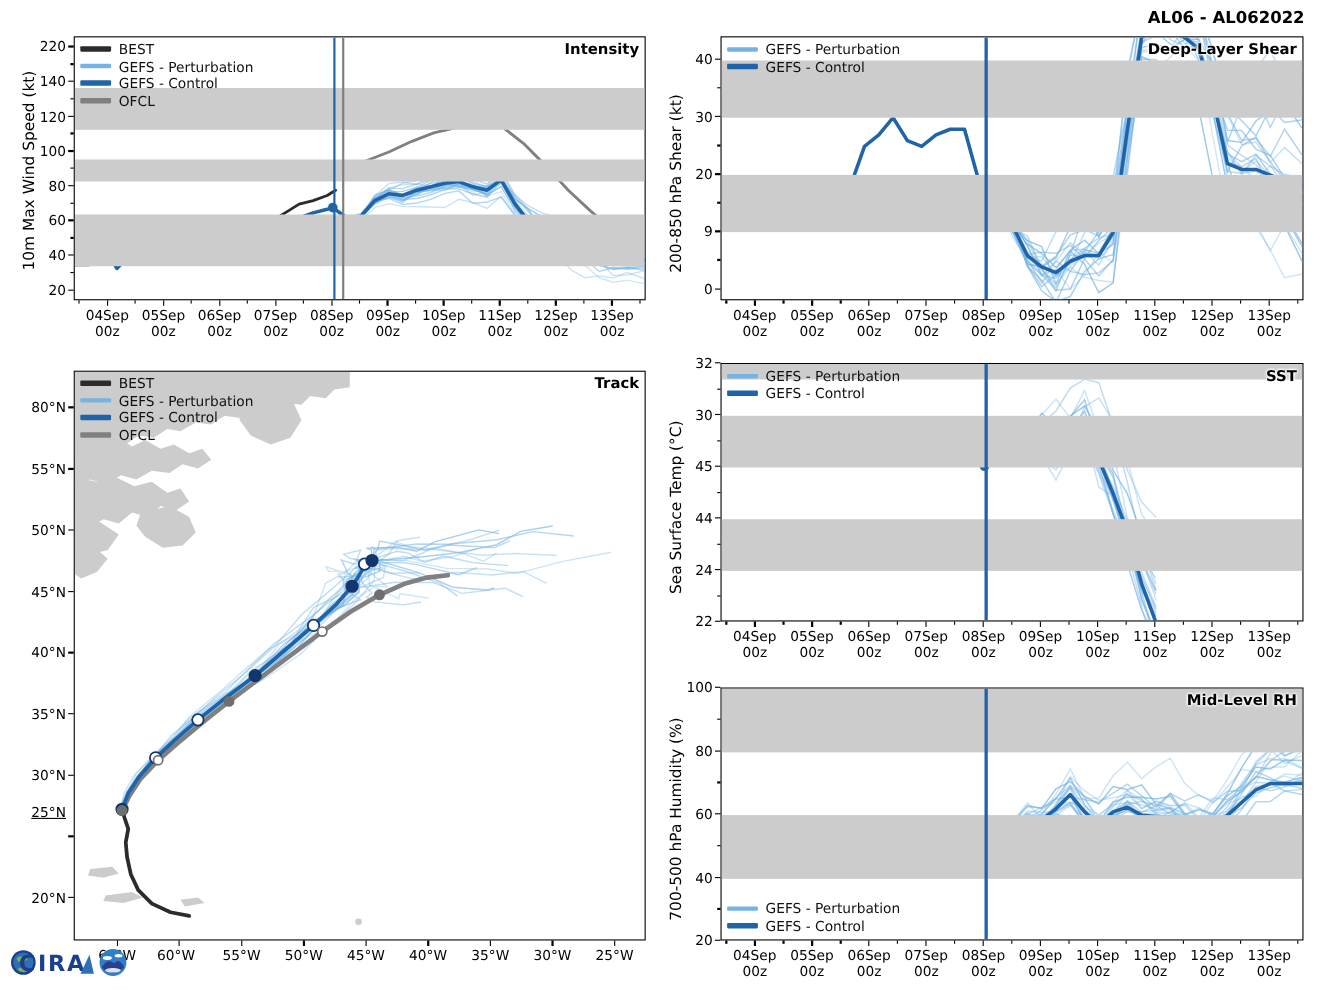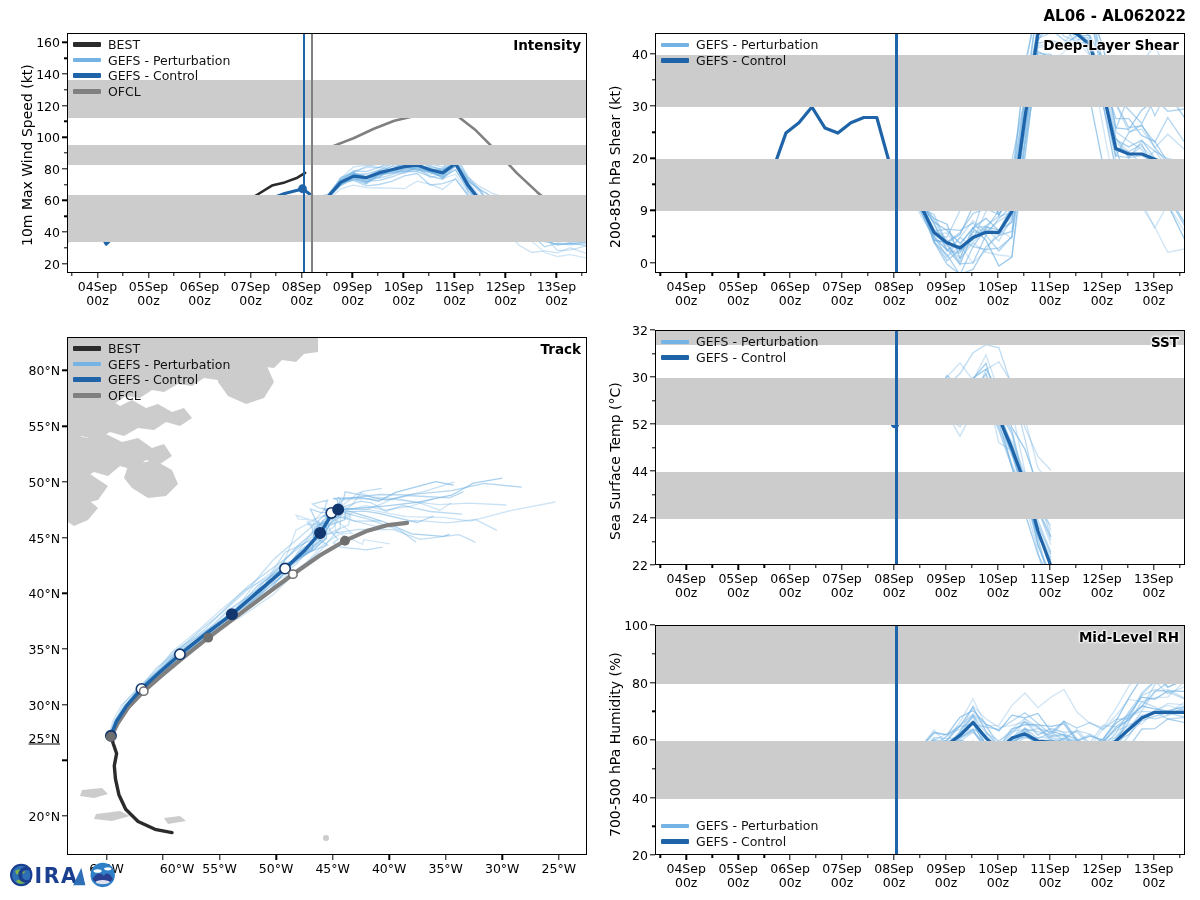--- a/index.html
+++ b/index.html
@@ -148,21 +148,21 @@
         <div class="ytick" style="top: 167.368px;">60</div>
         <div class="ytickmark" style="top: 167.368px;"></div>
         <div class="ytick" style="top: 135.789px;">80</div>
         <div class="ytickmark" style="top: 135.789px;"></div>
         <div class="ytick" style="top: 104.211px;">100</div>
         <div class="ytickmark" style="top: 104.211px;"></div>
         <div class="ytick" style="top: 72.6316px;">120</div>
         <div class="ytickmark" style="top: 72.6316px;"></div>
         <div class="ytick" style="top: 41.0526px;">140</div>
         <div class="ytickmark" style="top: 41.0526px;"></div>
-        <div class="ytick" style="top: 9.47368px;">160</div>
+        <div class="ytick" style="top: 9.47368px;">220</div>
         <div class="ytickmark" style="top: 9.47368px;"></div>
         <div class="ytickmark minor" style="top: 214.737px;"></div>
         <div class="ytickmark minor" style="top: 183.158px;"></div>
         <div class="ytickmark minor" style="top: 151.579px;"></div>
         <div class="ytickmark minor" style="top: 120px;"></div>
         <div class="ytickmark minor" style="top: 88.4211px;"></div>
         <div class="ytickmark minor" style="top: 56.8421px;"></div>
         <div class="ytickmark minor" style="top: 25.2632px;"></div>
       </div>
     <div class="xaxis">
@@ -300,21 +300,21 @@
         <div class="ytick" style="top: 144.817px;">50°N</div>
         <div class="ytickmark" style="top: 144.817px;"></div>
         <div class="ytick" style="top: 89.1183px;">55°N</div>
         <div class="ytickmark" style="top: 89.1183px;"></div>
         <div class="ytick" style="top: 33.4194px;">80°N</div>
         <div class="ytickmark" style="top: 33.4194px;"></div>
       </div>
     <div class="xaxis">
         <div class="xtick" style="left: 39.5652px;">65°W</div>
         <div class="xtickmark" style="left: 39.5652px;"></div>
-        <div class="xtick" style="left: 110px;">60°W</div>
+        <div class="xtick" style="left: 93px;">60°W</div>
         <div class="xtickmark" style="left: 96.087px;"></div>
         <div class="xtick" style="left: 152.609px;">55°W</div>
         <div class="xtickmark" style="left: 152.609px;"></div>
         <div class="xtick" style="left: 209.13px;">50°W</div>
         <div class="xtickmark" style="left: 209.13px;"></div>
         <div class="xtick" style="left: 265.652px;">45°W</div>
         <div class="xtickmark" style="left: 265.652px;"></div>
         <div class="xtick" style="left: 322.174px;">40°W</div>
         <div class="xtickmark" style="left: 322.174px;"></div>
         <div class="xtick" style="left: 378.696px;">35°W</div>
@@ -465,21 +465,21 @@
         <span class="ltext">GEFS - Control</span>
       </div>
     </div>
     <div class="yaxis">
         <div class="ytick" style="top: 235px;">22</div>
         <div class="ytickmark" style="top: 235px;"></div>
         <div class="ytick" style="top: 188px;">24</div>
         <div class="ytickmark" style="top: 188px;"></div>
         <div class="ytick" style="top: 141px;">44</div>
         <div class="ytickmark" style="top: 141px;"></div>
-        <div class="ytick" style="top: 94px;">52</div>
+        <div class="ytick" style="top: 94px;">45</div>
         <div class="ytickmark" style="top: 94px;"></div>
         <div class="ytick" style="top: 47px;">30</div>
         <div class="ytickmark" style="top: 47px;"></div>
         <div class="ytick" style="top: 0px;">32</div>
         <div class="ytickmark" style="top: 0px;"></div>
         <div class="ytickmark minor" style="top: 211.5px;"></div>
         <div class="ytickmark minor" style="top: 164.5px;"></div>
         <div class="ytickmark minor" style="top: 117.5px;"></div>
         <div class="ytickmark minor" style="top: 70.5px;"></div>
         <div class="ytickmark minor" style="top: 23.5px;"></div>

